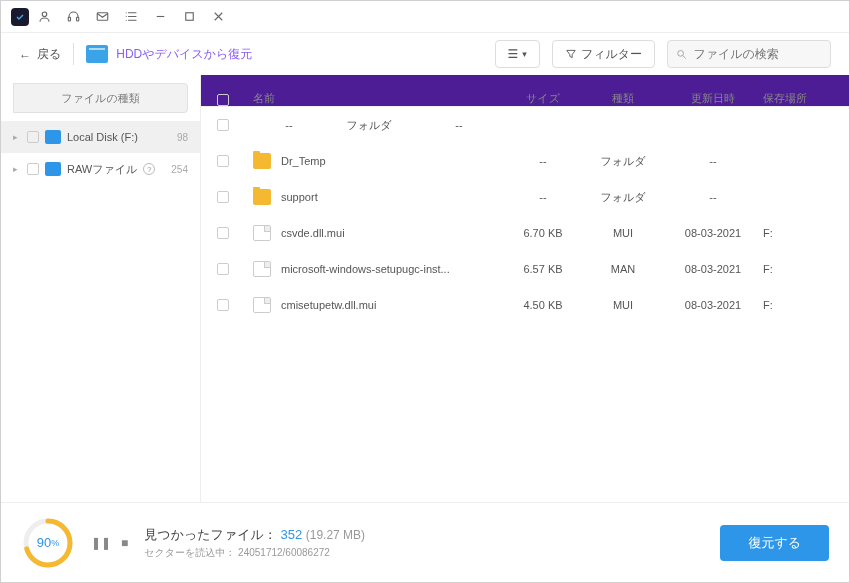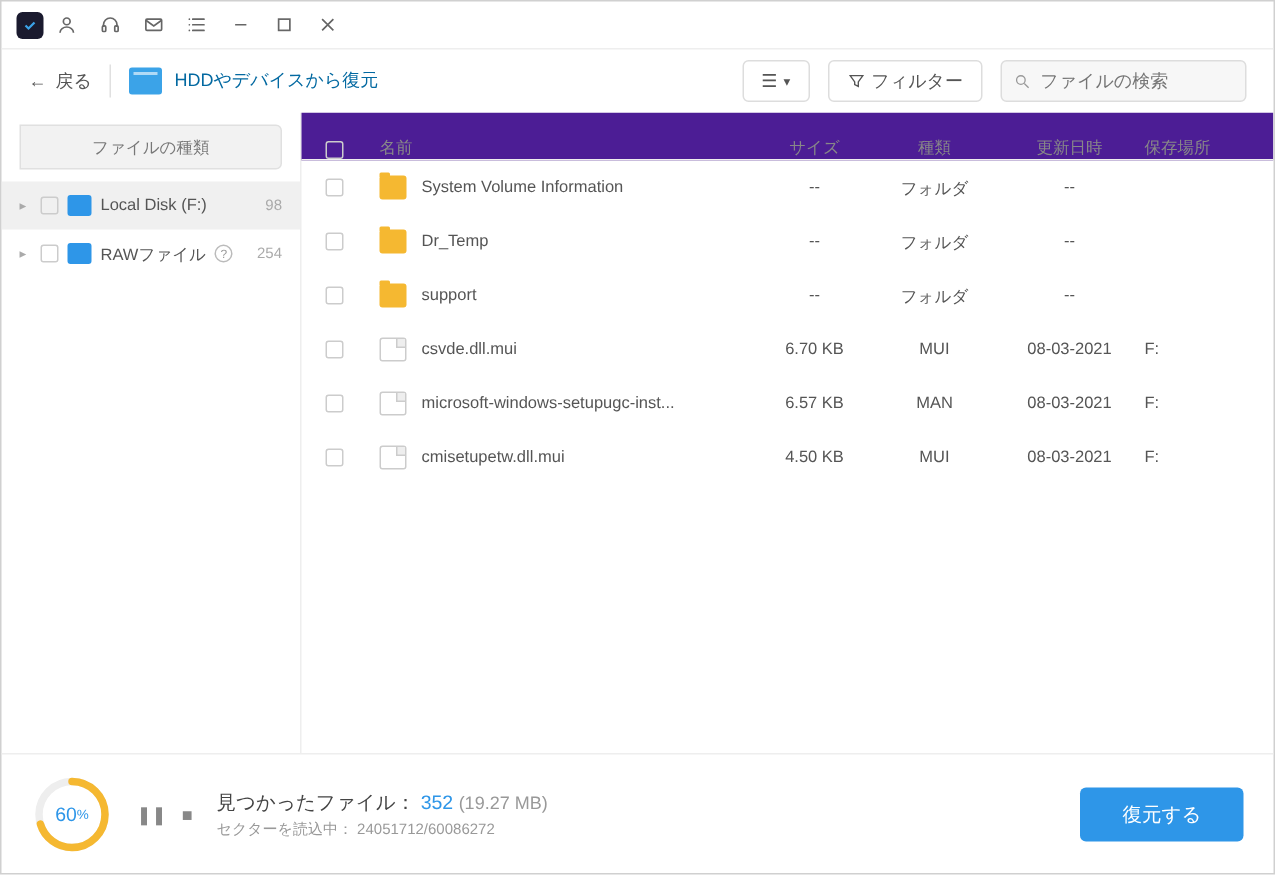--- a/index.html
+++ b/index.html
@@ -7,21 +7,21 @@
 .titlebar{height:32px;display:flex;align-items:center;padding:0 10px;border-bottom:1px solid #eee}
 .titlebar .logo{width:18px;height:18px;background:#1a1a2e;border-radius:4px;display:flex;align-items:center;justify-content:center;margin-right:8px}
 .titlebar .logo svg{width:10px;height:10px}
 .titlebar .title{font-size:12px;color:#444;flex:1}
 .titlebar .icons{display:flex;gap:14px;align-items:center}
 .titlebar .icons span{color:#666;cursor:pointer;display:flex;align-items:center}
 .titlebar .icons svg{width:15px;height:15px;stroke:#666;fill:none;stroke-width:1.5}
 .toolbar{height:42px;display:flex;align-items:center;padding:0 18px;gap:12px}
 .back{display:flex;align-items:center;gap:6px;color:#555;cursor:pointer;font-size:12px}
 .vsep{width:1px;height:22px;background:#e0e0e0}
-.loc{display:flex;gap:8px;color:#0369a1;font-size:12px;flex:1}
+.loc{display:flex;align-items:center;gap:8px;color:#8b5cf6;font-size:12px;flex:1}
 .loc-icon{width:22px;height:18px;background:#3ba3e8;border-radius:2px;position:relative}
 .loc-icon:before{content:"";position:absolute;top:3px;left:3px;right:3px;height:2px;background:#fff;opacity:.6}
 .toolbtn{height:28px;border:1px solid #ddd;border-radius:4px;background:#fff;padding:0 12px;display:flex;align-items:center;gap:4px;color:#555;cursor:pointer;font-size:12px}
 .search{height:28px;border:1px solid #ddd;border-radius:4px;background:#f7f7f7;display:flex;align-items:center;padding:0 8px;width:164px;gap:6px}
 .search input{border:none;background:transparent;outline:none;font-size:12px;width:100%;color:#666}
 .body{display:flex;flex:1;overflow:hidden}
 .sidebar{width:200px;border-right:1px solid #eee;display:flex;flex-direction:column}
 .tabs{display:flex;padding:8px 12px 0;gap:0}
 .tab{flex:1;height:30px;display:flex;align-items:center;justify-content:center;font-size:11px;color:#777;border:1px solid #e0e0e0;cursor:pointer;background:#f2f2f2}
 .tab.active{background:#fff;color:#333;border-bottom-color:#fff;position:relative;z-index:1;box-shadow:0 1px 3px rgba(0,0,0,.06)}
@@ -178,24 +178,20 @@
       <div class="col-size">サイズ</div>
       <div class="col-type">種類</div>
       <div class="col-date">更新日時</div>
       <div class="col-path">保存場所</div>
     </div>
     <div class="rows" id="rows">
         <div class="row">
           <div class="col-cb">
             <span style="width:12px;height:12px;border:1px solid #ccc;border-radius:2px;display:inline-block"></span>
           </div>
-    <div class="col-name" style="display:flex;align-items:center">
-            <span class="ficon folder"></span>
-            <span>System Volume Information</span>
-          </div>
     <div class="col-size">--</div>
     <div class="col-type">フォルダ</div>
     <div class="col-date">--</div>
     <div class="col-path"></div>
         </div>
         <div class="row">
           <div class="col-cb">
             <span style="width:12px;height:12px;border:1px solid #ccc;border-radius:2px;display:inline-block"></span>
           </div>
     <div class="col-name" style="display:flex;align-items:center">
@@ -263,21 +259,21 @@
   </div>
 </div>
 
 <div class="footer">
   <div class="prog">
     <svg width="54" height="54">
         <circle cx="27" cy="27" r="22" fill="none" stroke="#eee" stroke-width="5"></circle>
         <circle cx="27" cy="27" r="22" fill="none" stroke="#f5b831" stroke-width="5" stroke-dasharray="138" stroke-dashoffset="41" stroke-linecap="round"></circle>
       </svg>
     <div class="pct">
-        <span>60</span>
+        <span>90</span>
         <span style="font-size:9px">%</span>
       </div>
   </div>
   <div class="ctrl">
     <span>❚❚</span>
     <span>■</span>
   </div>
   <div class="found">
     <div class="l1">
       <span>見つかったファイル：</span>

